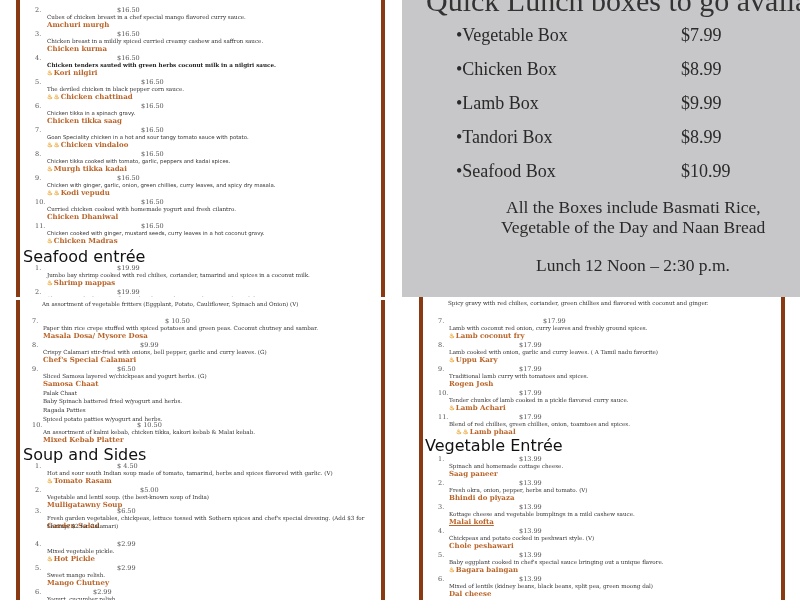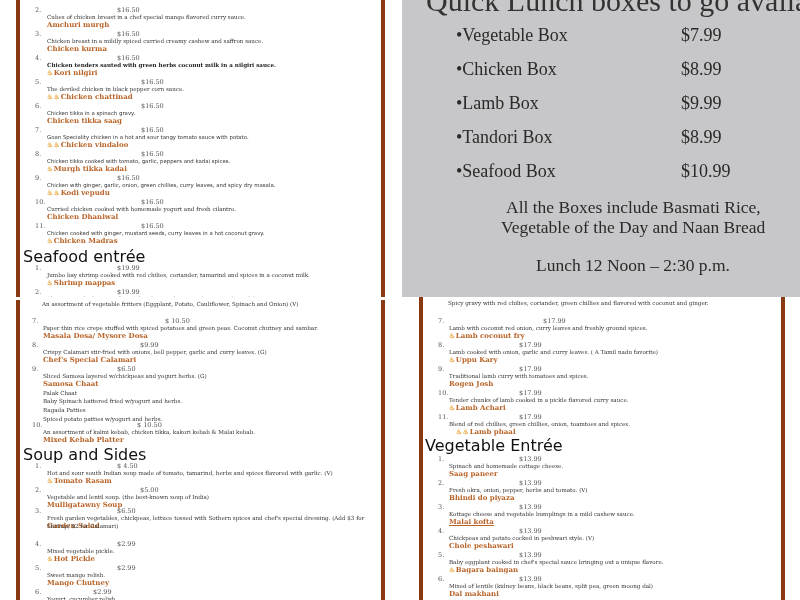--- a/index.html
+++ b/index.html
@@ -286,18 +286,18 @@
         <span class="desc" style="left: 47px;">Chickpeas and potato cocked in peshwari style. (V)</span>
       </div>
       <div class="item" style="top: 253px;">
         <span class="num" style="left: 36px;">5.</span>
         <span class="name" style="left: 47px;"><span class="pepper">♨</span><span>Bagara baingan</span></span>
         <span class="price" style="left: 117px;">$13.99</span>
         <span class="desc" style="left: 47px;">Baby eggplant cooked in chef's special sauce bringing out a unique flavore.</span>
       </div>
       <div class="item" style="top: 277px;">
         <span class="num" style="left: 36px;">6.</span>
-        <span class="name" style="left: 47px;"><span>Dal makhani</span></span>
+        <span class="name" style="left: 47px;"><span>Dal cheese</span></span>
         <span class="price" style="left: 117px;">$13.99</span>
         <span class="desc" style="left: 47px;">Mixed of lentils (kidney beans, black beans, split pea, green moong dal)</span>
       </div>
     </div>
 </div>
 
 </body></html>

